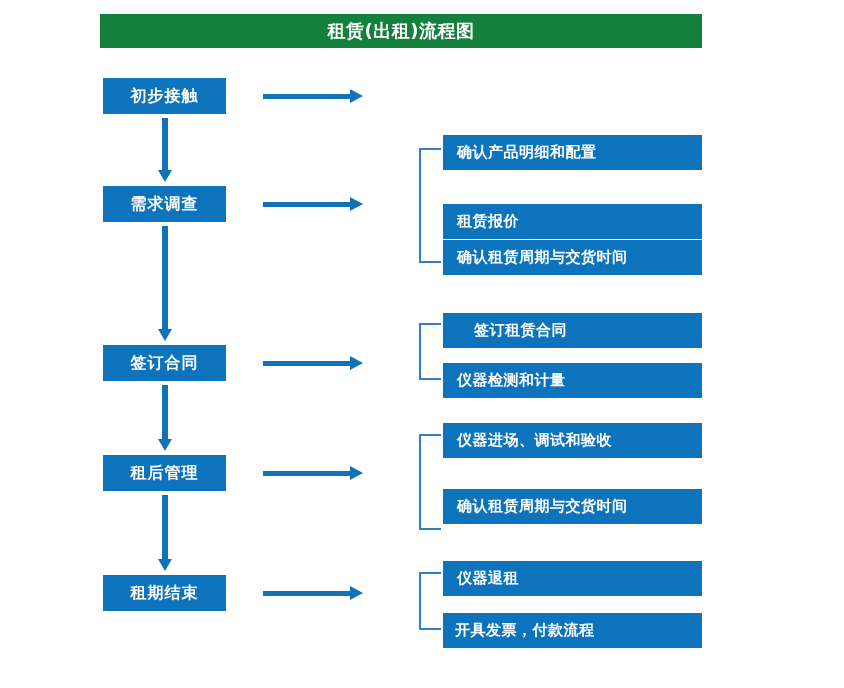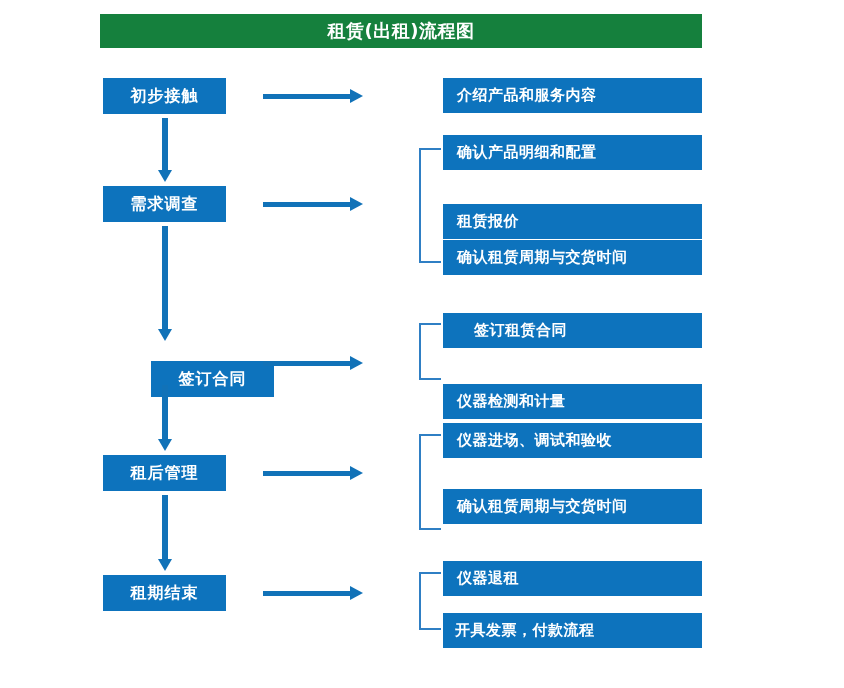--- a/index.html
+++ b/index.html
@@ -136,30 +136,29 @@
 </style>
 </head>
 <body>
 
 <div id="canvas">
 
   <div class="title-bar">租赁(出租)流程图</div>
 
   <div class="stage-box" style="top:78px;">初步接触</div>
   <div class="stage-box" style="top:186px;">需求调查</div>
-  <div class="stage-box" style="top:361px;margin-left:48px;">签订合同</div>
+  <div class="stage-box" style="top:345px;">签订合同</div>
   <div class="stage-box" style="top:455px;">租后管理</div>
   <div class="stage-box" style="top:575px;">租期结束</div>
 
-  <div class="detail-box" style="top:78px;">介绍产品和服务内容</div>
   <div class="detail-box" style="top:135px;">确认产品明细和配置</div>
   <div class="detail-box" style="top:187px;margin-top:17px;">租赁报价</div>
   <div class="detail-box" style="top:240px;">确认租赁周期与交货时间</div>
   <div class="detail-box" style="top:313px;padding-left:31px;">签订租赁合同</div>
-  <div class="detail-box" style="top:384px;">仪器检测和计量</div>
+  <div class="detail-box" style="top:363px;">仪器检测和计量</div>
   <div class="detail-box" style="top:423px;">仪器进场、调试和验收</div>
   <div class="detail-box" style="top:489px;">确认租赁周期与交货时间</div>
   <div class="detail-box" style="top:561px;">仪器退租</div>
   <div class="detail-box" style="top:613px;padding-left:12px;">开具发票，付款流程</div>
 
   <div class="h-arrow" style="top:89px;">
     <div class="shaft"></div>
     <div class="head"></div>
   </div>
   <div class="h-arrow" style="top:197px;">

